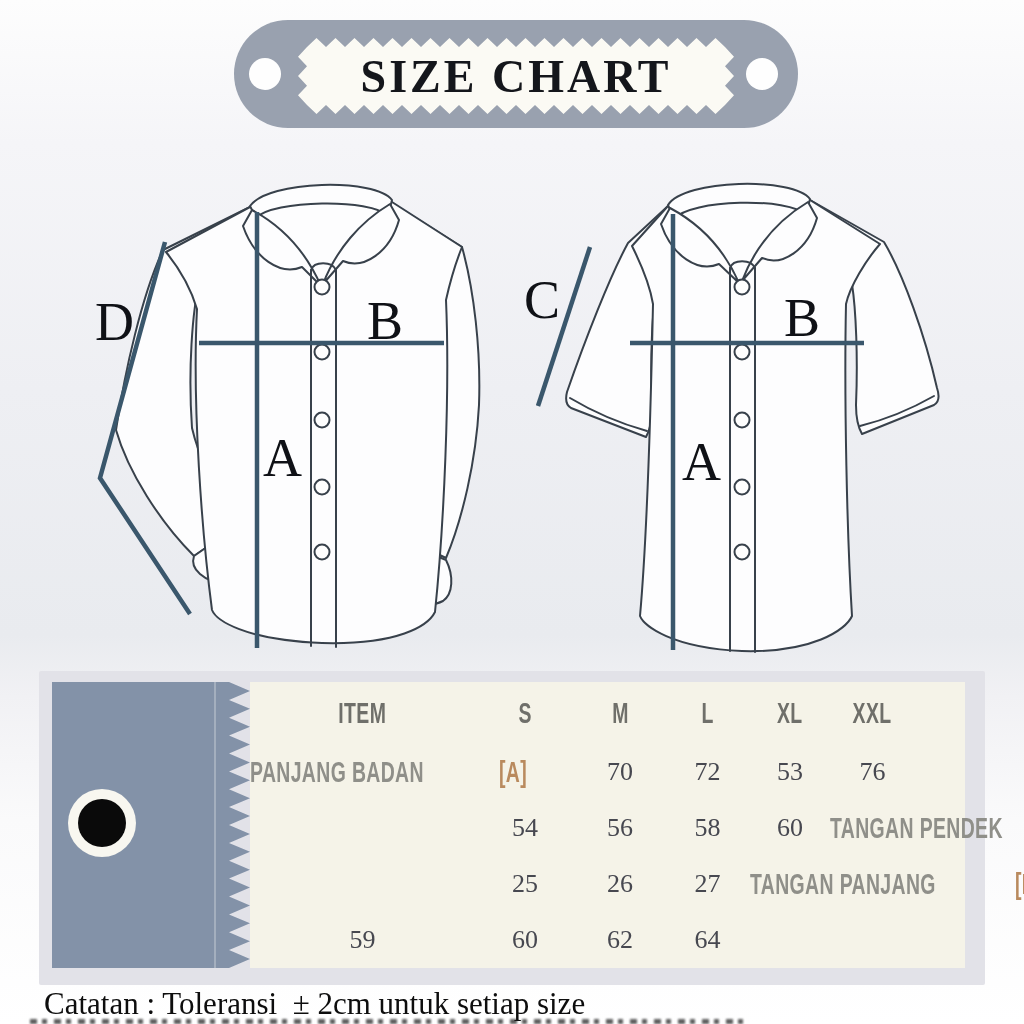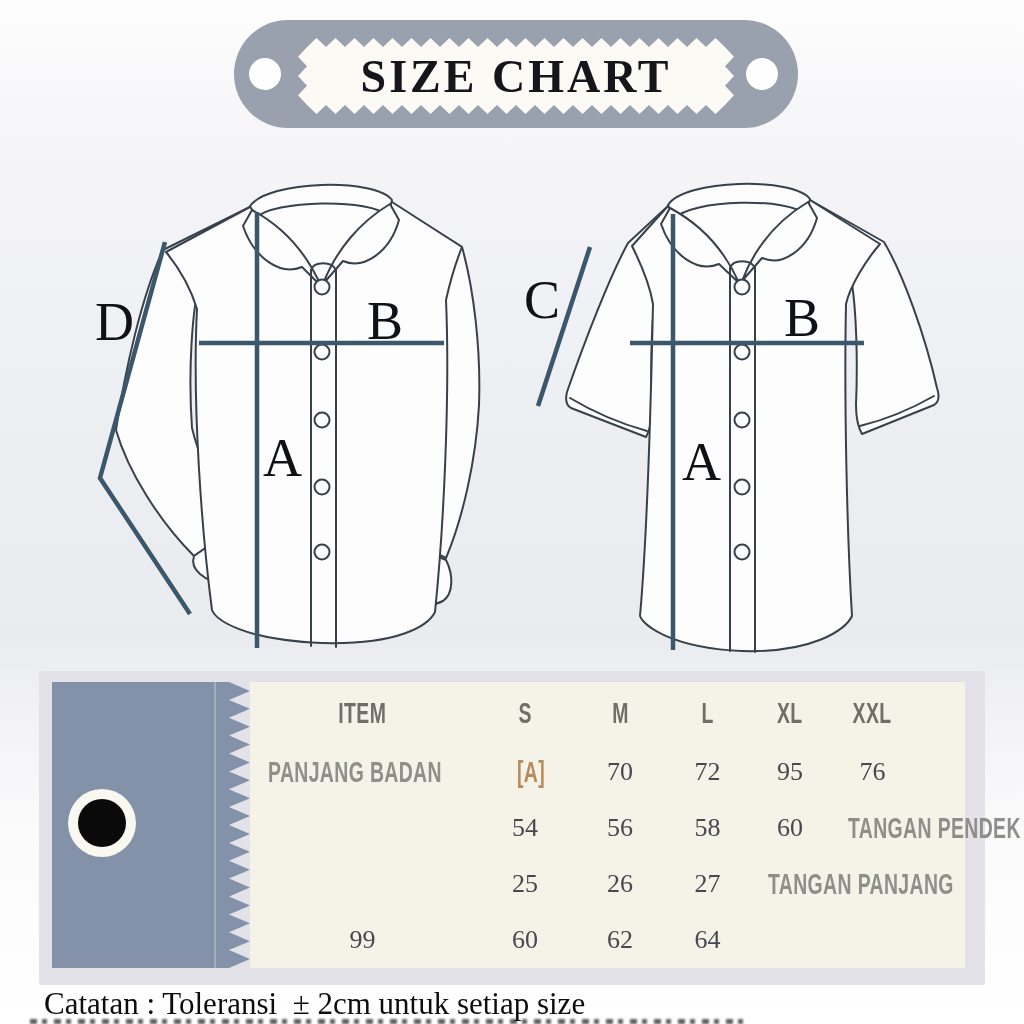--- a/index.html
+++ b/index.html
@@ -21,21 +21,21 @@
 
   
   .table-frame{position:absolute;left:39px;top:671px;width:946px;height:314px;background:#e2e2e8;border-radius:2px;}
   .side-panel{position:absolute;left:13px;top:11px;width:198px;height:286px;background:#8392a8;}
   .seam{position:absolute;left:162px;top:0;width:2px;height:100%;background:#b6bec9;opacity:.65;}
   .grommet{position:absolute;left:16px;top:107px;width:68px;height:68px;border-radius:50%;background:#f8f7f0;}
   .grommet::after{content:"";position:absolute;inset:10px;border-radius:50%;background:#0a0a0a;}
   .table-body{position:absolute;left:211px;top:11px;width:715px;height:286px;background:#f5f3e8;
     display:grid;grid-template-columns:225px 100px 90px 85px 80px 85px;grid-template-rows:62px 56px 56px 56px 56px;}
   .cell{display:flex;align-items:center;justify-content:center;}
-  .item-cell{justify-content:flex-start;padding-left:18px;gap:7px;}
+  .item-cell{justify-content:flex-start;gap:7px;}
   .cond{display:inline-block;transform:scale(0.72,1.06);letter-spacing:.5px;white-space:nowrap;}
   .hdr .cond{transform-origin:center;font-size:27px;color:#6f6f6a;font-weight:700;}
   .row-label{transform-origin:left center;font-size:27px;color:#8f8f89;font-weight:700;}
   .row-ref{transform-origin:left center;font-size:27px;color:#b98a5e;font-weight:700;}
   .num{font-family:"Liberation Serif",serif;font-size:26px;color:#474850;}
 
   
   .note{position:absolute;left:44px;top:986px;font-family:"Liberation Serif",serif;font-size:31px;color:#0d0d0d;white-space:pre;text-align:center;}
   .cutoff{position:absolute;left:30px;top:1019px;width:716px;height:5px;opacity:.7;filter:blur(1.1px);
     background:repeating-linear-gradient(90deg,#1c1c1c 0 7px,transparent 7px 12px,#1c1c1c 12px 17px,transparent 17px 24px);}
@@ -137,21 +137,21 @@
           <span class="cond">XXL</span>
         </div>
 
       <div class="cell item-cell">
         <span class="cond row-label">PANJANG BADAN</span>
           <span class="cond row-ref">[A]</span>
       </div>
       <div class="cell num"></div>
       <div class="cell num">70</div>
       <div class="cell num">72</div>
-      <div class="cell num">95</div>
+      <div class="cell num">53</div>
       <div class="cell num">76</div>
 
       <div class="cell num"></div>
       <div class="cell num">54</div>
       <div class="cell num">56</div>
       <div class="cell num">58</div>
       <div class="cell num">60</div>
 
       <div class="cell item-cell">
         <span class="cond row-label">TANGAN PENDEK</span>
@@ -160,21 +160,21 @@
       <div class="cell num"></div>
       <div class="cell num">25</div>
       <div class="cell num">26</div>
       <div class="cell num">27</div>
 
       <div class="cell item-cell">
         <span class="cond row-label">TANGAN PANJANG</span>
           <span class="cond row-ref">[D]</span>
       </div>
       <div class="cell num"></div>
-      <div class="cell num">99</div>
+      <div class="cell num">59</div>
       <div class="cell num">60</div>
       <div class="cell num">62</div>
       <div class="cell num">64</div>
     </div>
   </div>
 
   <div class="note">Catatan : Toleransi  ± 2cm untuk setiap size</div>
   <div class="cutoff"></div>
 </div>
 

